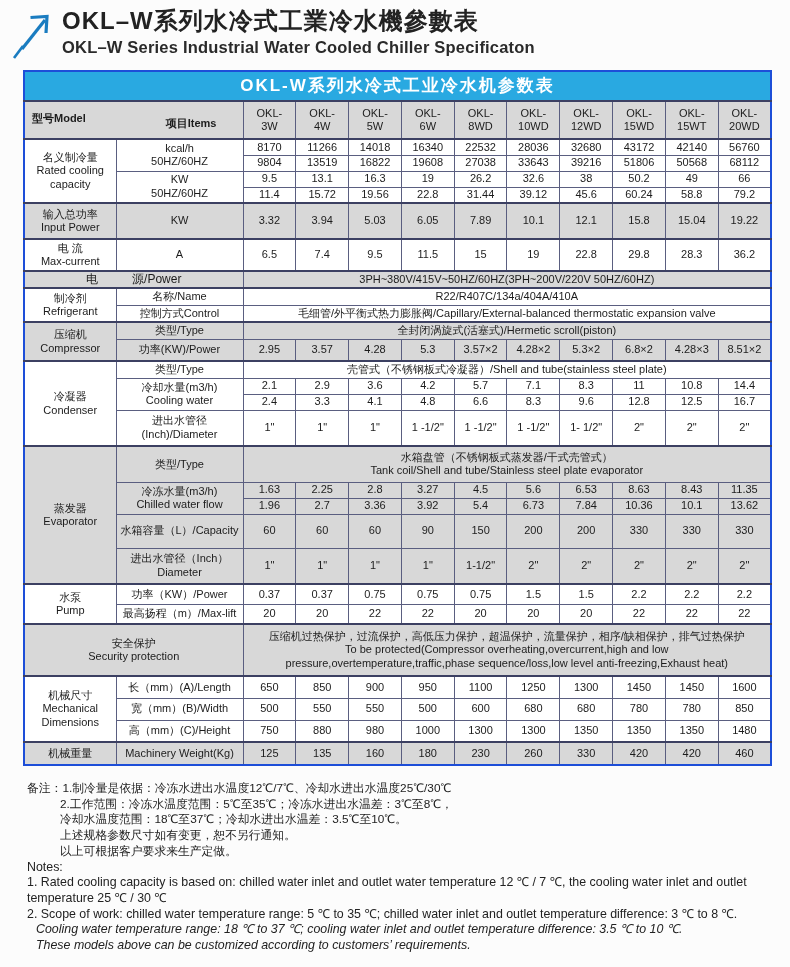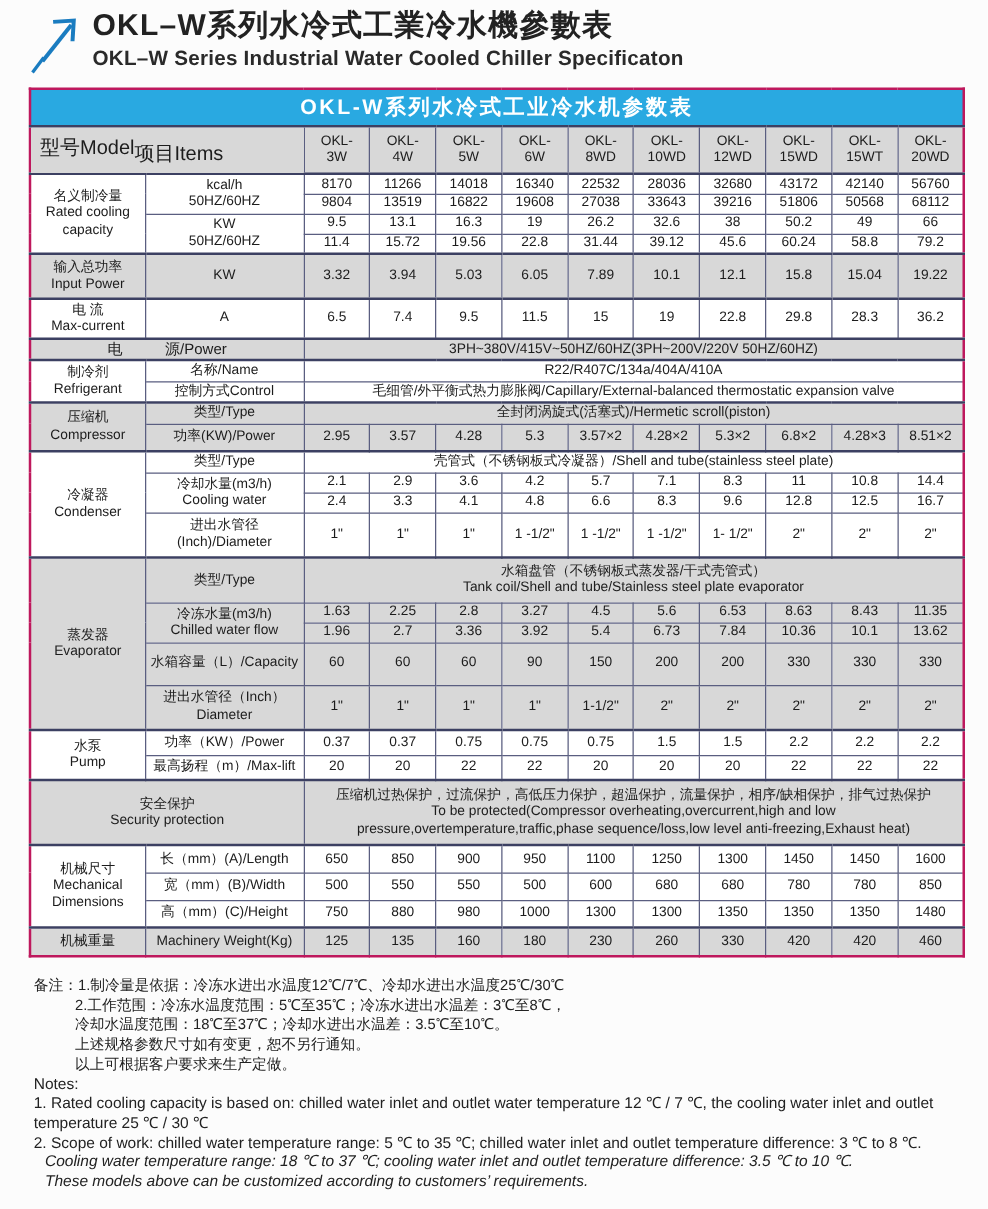--- a/index.html
+++ b/index.html
@@ -2,31 +2,31 @@
 <html><head>
 <meta charset="utf-8">
 <style>
   html,body { margin:0; padding:0; }
   body { background:#ffffff; }
   .page {
     width:790px; height:967px; position:relative; overflow:hidden;
     background:#fcfcfc; font-family:"Liberation Sans", sans-serif; color:#1e1e1e;
   }
   
-  .doc-header { position:absolute; top:6px; left:24px; display:flex; align-items:flex-start; }
+  .doc-header { position:absolute; top:6px; left:12px; display:flex; align-items:flex-start; }
   .logo { width:46px; height:52px; margin-right:4px; margin-top:2px; }
   .titles { padding-top:0; }
   .title-zh { font-size:24px; font-weight:bold; letter-spacing:1px; color:#222; line-height:30px; }
   .title-en { font-size:16.5px; font-weight:bold; color:#2a2a2a; line-height:22px; letter-spacing:0.2px; }
 
   
   table.spec {
     position:absolute; top:70px; left:23px; width:747px;
     border-collapse:collapse; table-layout:fixed;
-    border:2px solid #be185d;
+    border:2px solid #1d4ed8;
   }
   table.spec td {
     border:1px solid #5a5e80; text-align:center; vertical-align:middle;
     padding:0; font-size:11px; line-height:1.22; color:#1c1c1c; overflow:hidden;
   }
   tr.white td { background:#ffffff; }
   tr.shaded td { background:#d8d8d8; }
   tr.sec td { border-top:2px solid #3c4062; }
   tr.titlebar td {
     background:#29a9e1; color:#ffffff; font-size:17px; font-weight:bold;
@@ -42,22 +42,22 @@
   td.c     { font-size:11px; }
   td.model { font-size:11.5px; white-space:pre-line; line-height:1.35; }
 
   
   td.corner {
     position:relative;
     background-image:linear-gradient(to bottom right,
       transparent calc(50% - 0.7px), #5a5e80 calc(50% - 0.7px),
       #5a5e80 calc(50% + 0.7px), transparent calc(50% + 0.7px));
   }
-  .corner-in { display:flex; justify-content:flex-start; align-items:center;
-    height:100%; padding:0 26px 0 7px; font-size:16px; }
+  .corner-in { display:flex; justify-content:space-between; align-items:center;
+    height:100%; padding:0 26px 0 7px; font-size:11px;font-weight:bold; }
   .corner-in .cm { align-self:flex-end; padding-bottom:5px; }
   .corner-in .ci { align-self:flex-start; padding-top:7px; }
 
   .power-label { display:flex; justify-content:center; align-items:center; gap:34px; font-size:12px; }
   td.security { text-align:left; padding:2px 8px; font-size:11px; line-height:1.4; white-space:pre-line; }
 
   
   .notes { position:absolute; top:781px; left:27px; width:740px; }
   .notes div { line-height:15.7px; }
   .nz { font-size:11.8px; color:#222; }

